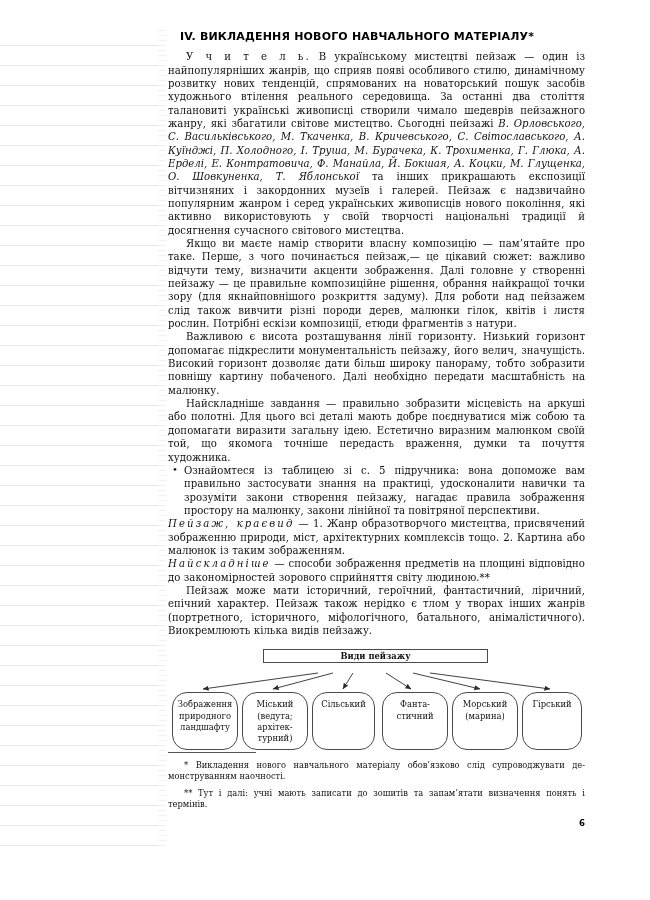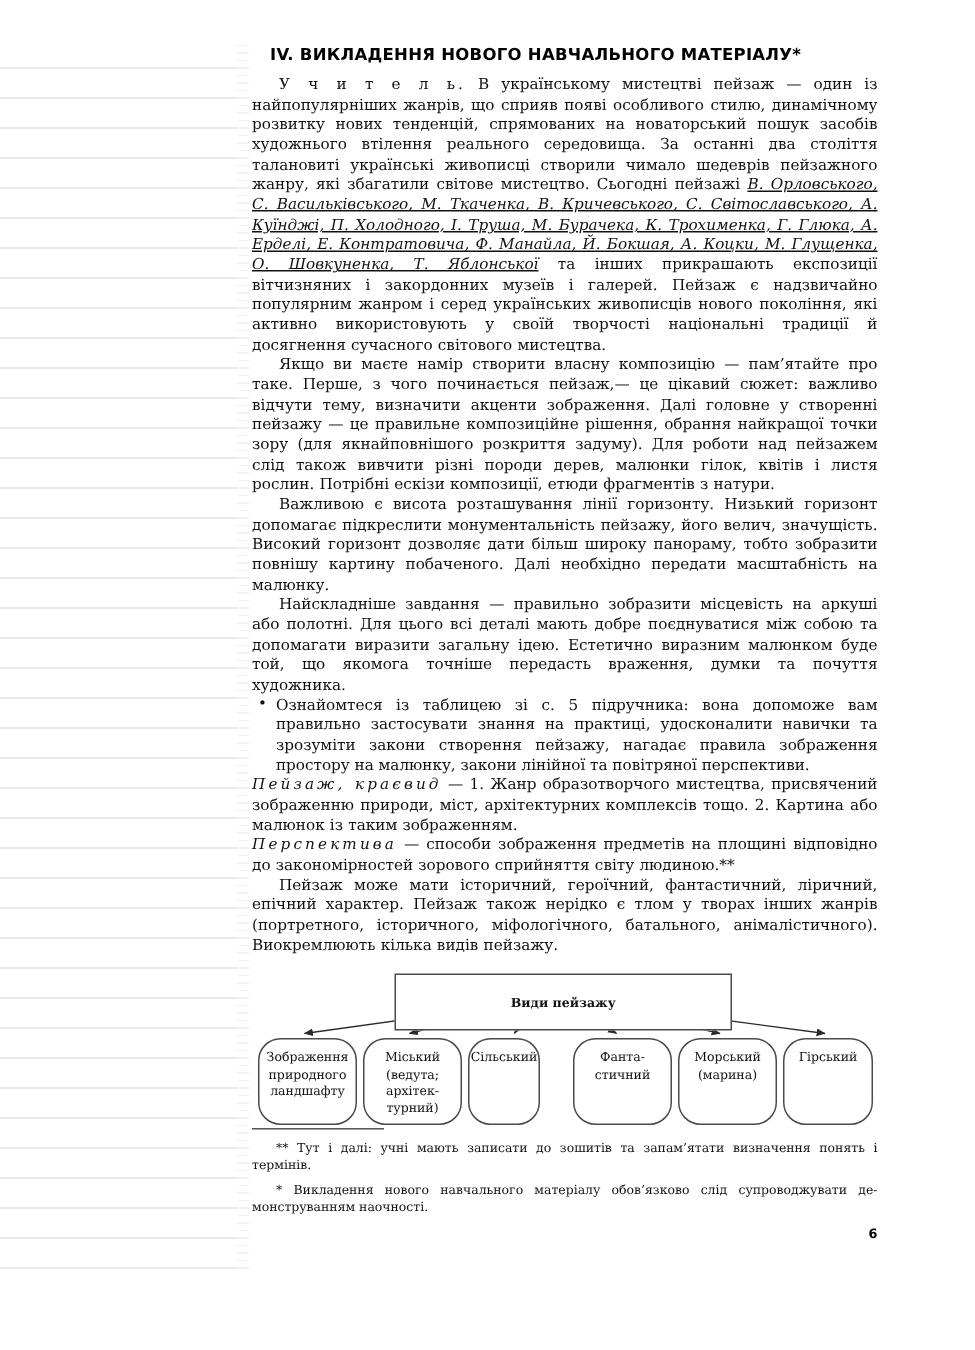--- a/index.html
+++ b/index.html
@@ -78,21 +78,20 @@
     letter-spacing: 0.02px;
     word-spacing: 0.2px;
   }
   p.body.noindent { text-indent: 0; }
 
   .spaced {
     letter-spacing: 2.1px;
   }
   .it {
     font-style: italic;
-    text-decoration: underline;
   }
 
   ul.bullets {
     margin: 0;
     padding: 0;
     list-style: none;
   }
   ul.bullets li {
     position: relative;
     font-size: 10.15px;
@@ -193,72 +192,72 @@
   <div class="content">
 
     <h1 class="section-title">IV. ВИКЛАДЕННЯ НОВОГО НАВЧАЛЬНОГО МАТЕРІАЛУ*</h1>
 
     <p class="body"><span class="spaced">У ч и т е л ь.</span><span> В українському мистецтві пейзаж — один із найпопулярні­ших жанрів, що сприяв появі особливого стилю, динамічному розвитку нових тенденцій, спрямованих на новаторський пошук засобів художнього втілен­ня реального середовища. За останні два століття талановиті українські жи­вописці створили чимало шедеврів пейзажного жанру, які збагатили світове мистецтво. Сьогодні пейзажі </span><span class="it">В. Орловського, С. Васильківського, М. Ткачен­ка, В. Кричевського, С. Світославського, А. Куїнджі, П. Холодного, І. Труша, М. Бурачека, К. Трохименка, Г. Глюка, А. Ерделі, Е. Контратовича, Ф. Ма­найла, Й. Бокшая, А. Коцки, М. Глущенка, О. Шовкуненка, Т. Яблонської</span><span> та інших прикрашають експозиції вітчизняних і закордонних музеїв і гале­рей. Пейзаж є надзвичайно популярним жанром і серед українських живо­писців нового покоління, які активно використовують у своїй творчості націо­нальні традиції й досягнення сучасного світового мистецтва.</span></p>
 
     <p class="body">Якщо ви маєте намір створити власну композицію — пам’ятайте про таке. Перше, з чого починається пейзаж,— це цікавий сюжет: важливо відчути тему, визначити акценти зображення. Далі головне у створенні пейзажу — це правильне композиційне рішення, обрання найкращої точки зору (для якнай­повнішого розкриття задуму). Для роботи над пейзажем слід також вивчити різні породи дерев, малюнки гілок, квітів і листя рослин. Потрібні ескізи ком­позиції, етюди фрагментів з натури.</p>
 
     <p class="body">Важливою є висота розташування лінії горизонту. Низький горизонт допо­магає підкреслити монументальність пейзажу, його велич, значущість. Висо­кий горизонт дозволяє дати більш широку панораму, тобто зобразити повнішу картину побаченого. Далі необхідно передати масштабність на малюнку.</p>
 
-    <p class="body">Найскладніше завдання — правильно зобразити місцевість на аркуші або полотні. Для цього всі деталі мають добре поєднуватися між собою та допома­гати виразити загальну ідею. Естетично виразним малюнком буде той, що яко­мога точніше передасть враження, думки та почуття художника.</p>
+    <p class="body">Найскладніше завдання — правильно зобразити місцевість на аркуші або полотні. Для цього всі деталі мають добре поєднуватися між собою та допома­гати виразити загальну ідею. Естетично виразним малюнком своїй той, що яко­мога точніше передасть враження, думки та почуття художника.</p>
 
     <ul class="bullets">
       <li><span class="dot">•</span><span>Ознайомтеся із таблицею зі с. 5 підручника: вона допоможе вам правильно застосувати знання на практиці, удосконалити навички та зрозуміти зако­ни створення пейзажу, нагадає правила зображення простору на малюнку, закони лінійної та повітряної перспективи.</span></li>
     </ul>
 
     <p class="body noindent"><span class="term spaced">Пейзаж, краєвид</span><span> — 1. Жанр образотворчого мистецтва, присвячений зо­браженню природи, міст, архітектурних комплексів тощо. 2. Картина або малюнок із таким зображенням.</span></p>
 
-    <p class="body noindent"><span class="term spaced">Перспектива</span><span> — способи зображення предметів на площині відповідно до закономірностей зорового сприйняття світу людиною.**</span></p>
+    <p class="body noindent"><span class="term spaced">Найскладніше</span><span> — способи зображення предметів на площині відповідно до закономірностей зорового сприйняття світу людиною.**</span></p>
 
     <p class="body">Пейзаж може мати історичний, героїчний, фантастичний, ліричний, епіч­ний характер. Пейзаж також нерідко є тлом у творах інших жанрів (портрет­ного, історичного, міфологічного, батального, анімалістичного). Виокремлю­ють кілька видів пейзажу.</p>
 
     <div class="diagram">
       <svg width="417" height="108" viewBox="0 0 417 108">
         <defs>
           <marker id="ah" markerWidth="7" markerHeight="7" refX="5.6" refY="2.6" orient="auto" markerUnits="userSpaceOnUse">
             <path d="M0,0 L6,2.6 L0,5.2 z" fill="#2b2b2b"></path>
           </marker>
         </defs>
         <g stroke="#2b2b2b" stroke-width="0.9" fill="none" marker-end="url(#ah)">
           <line x1="150" y1="27" x2="35" y2="43"></line>
           <line x1="165" y1="27" x2="105" y2="43"></line>
           <line x1="185" y1="27" x2="175" y2="43"></line>
           <line x1="218" y1="27" x2="243" y2="43"></line>
           <line x1="245" y1="27" x2="312" y2="43"></line>
           <line x1="262" y1="27" x2="382" y2="43"></line>
         </g>
       </svg>
 
-      <div class="node root" style="left:95px; top:3px; width:225px; height:38px;">
+      <div class="node root" style="left:95px; top:3px; width:225px; height:14px;">
         <span>Види пейзажу</span>
       </div>
 
       <div class="node leaf" style="left:4px;   top:46px; width:66px; height:58px;"><span style="white-space:pre-line;">Зображення
 природного
 ландшафту</span></div>
       <div class="node leaf" style="left:74px;  top:46px; width:66px; height:58px;"><span style="white-space:pre-line;text-align:right;">Міський
 (ведута;
 архітек-
 турний)</span></div>
-      <div class="node leaf" style="left:144px; top:46px; width:48px; height:58px;"><span style="white-space:pre-line;">Сільський</span></div>
+      <div class="node leaf" style="left:144px; top:46px; width:63px; height:58px;"><span style="white-space:pre-line;">Сільський</span></div>
       <div class="node leaf" style="left:214px; top:46px; width:66px; height:58px;"><span style="white-space:pre-line;">Фанта-
 стичний</span></div>
       <div class="node leaf" style="left:284px; top:46px; width:66px; height:58px;"><span style="white-space:pre-line;">Морський
 (марина)</span></div>
       <div class="node leaf" style="left:354px; top:46px; width:60px; height:58px;"><span style="white-space:pre-line;">Гірський</span></div>
     </div>
 
   </div>
 
   <div class="footnote-rule"></div>
 
   <div class="footnotes">
+    <p>* Викладення нового навчального матеріалу обов’язково слід супроводжувати де­монструванням наочності.</p>
     <p>** Тут і далі: учні мають записати до зошитів та запам’ятати визначення понять і термінів.</p>
-    <p>* Викладення нового навчального матеріалу обов’язково слід супроводжувати де­монструванням наочності.</p>
   </div>
 
   <div class="page-number">6</div>
 
 </div>
 
 </body></html>

